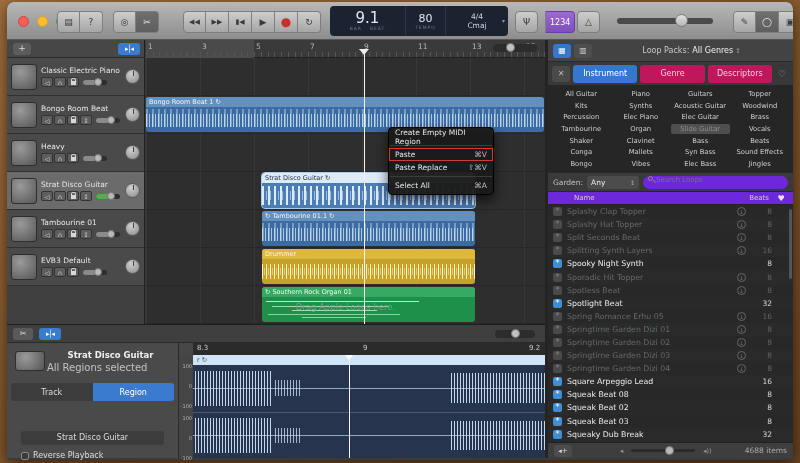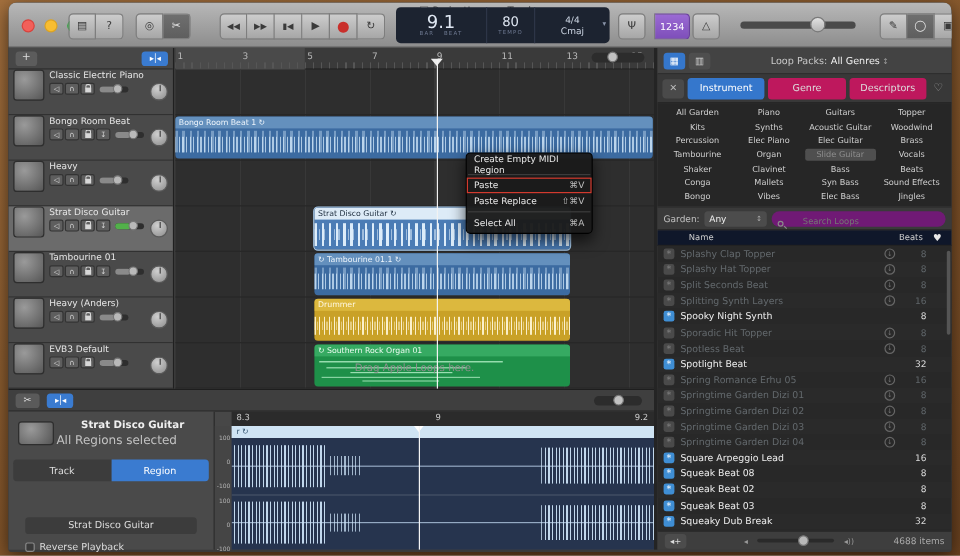--- a/index.html
+++ b/index.html
@@ -32,21 +32,21 @@
   .lcd-chev{position:absolute;right:3px;top:11px;font-size:6px;color:#8b95aa}
   #volslider{position:absolute;left:610px;top:16px;width:96px;height:6px;background:#4a4a4a;border-radius:3px}
   #volslider .kn{position:absolute;left:58px;top:-4px;width:13px;height:13px;border-radius:50%;background:linear-gradient(#e2e2e2,#b5b5b5);border:1px solid #7a7a7a}
 
   
   #trackhead{position:absolute;top:38px;left:0;width:138px;bottom:136px;background:#404040;border-right:1px solid #202020}
   #th-top{height:18px;background:#474747;border-bottom:1px solid #2a2a2a;position:relative}
   #addtrack{position:absolute;left:6px;top:3px;width:18px;height:12px;background:#5c5c5c;border-radius:3px;color:#ddd;font-size:9px;line-height:11px;text-align:center}
   .catch{position:absolute;width:22px;height:12px;background:#3a7bd0;border-radius:3px;color:#fff;font-size:7px;line-height:12px;text-align:center;letter-spacing:-1px}
   #th-catch{right:4px;top:3px}
-  .trow{height:38px;border-bottom:1px solid #313131;background:#4a4a4a;position:relative;display:flex;align-items:flex-start;padding-left:4px}
+  .trow{height:38px;border-bottom:1px solid #313131;background:#4a4a4a;position:relative;display:flex;align-items:center;padding-left:4px}
   .trow.sel{background:#6b6b6b}
   .ticon{width:26px;height:26px;border-radius:3px;background:radial-gradient(circle at 35% 30%,#9a9a9a,#565656);flex:0 0 auto;border:1px solid #2e2e2e}
   .tmain{margin-left:4px;width:100px}
   .tname{font-size:7.5px;color:#e6e6e6;white-space:nowrap;overflow:hidden;margin-bottom:2px}
   .tctl{display:flex;align-items:center;gap:1px}
   .tbtn{width:12px;height:10px;background:#5e5e5e;border:1px solid #333;border-radius:2px;display:flex;align-items:center;justify-content:center;color:#d8d8d8;font-size:6px}
   .lk{position:relative;width:5px;height:4px;background:#d8d8d8;margin-top:2px}
   .lk::before{content:"";position:absolute;top:-3px;left:0.5px;width:3px;height:3px;border:1px solid #d8d8d8;border-bottom:none;border-radius:2px 2px 0 0}
   .tsl{position:relative;width:24px;height:5px;background:#2e2e2e;border-radius:3px;margin-left:3px}
   .tsl .fill{position:absolute;left:0;top:0;bottom:0;width:55%;background:#8a8a8a;border-radius:3px}
@@ -147,26 +147,26 @@
   .ltab{flex:1;height:18px;display:flex;align-items:center;justify-content:center;font-size:8px;color:#ddd;background:#be185d;border-radius:3px}
   .ltab.sel{background:#3577cc;color:#fff}
   #lb-heart{width:14px;text-align:center;color:#999;font-size:9px}
   #lb-grid{height:86px;background:#262626;padding:3px 4px;display:grid;grid-template-columns:repeat(4,1fr);gap:1px;align-content:space-between}
   .cat{height:10px;display:flex;align-items:center;justify-content:center;font-size:6.8px;color:#cfcfcf;white-space:nowrap;overflow:hidden}
   .cat.dis{background:#4f4f4f;border-radius:2px;color:#8e8e8e}
   #lb-scale{height:20px;background:#3a3a3a;border-top:1px solid #2a2a2a;border-bottom:1px solid #262626;display:flex;align-items:center;padding:0 5px;gap:4px}
   #scale-lab{font-size:7.5px;color:#c0c0c0}
   #scale-dd{width:52px;height:13px;background:#4c4c4c;border-radius:3px;display:flex;align-items:center;justify-content:space-between;padding:0 4px;font-size:7.5px;color:#eee}
   #scale-dd .ud{font-size:6px;color:#aaa}
-  #lb-search{flex:1;height:13px;background:#701a75;border-radius:7px;display:flex;align-items:flex-end;padding:0 5px;gap:16px}
+  #lb-search{flex:1;height:13px;background:#6d28d9;border-radius:7px;display:flex;align-items:flex-start;padding:0 5px;gap:3px}
   .mag{width:5px;height:5px;border:1px solid #8a8a8a;border-radius:50%;position:relative;flex:0 0 auto}
   .mag::after{content:"";position:absolute;left:4px;top:4px;width:3px;height:1px;background:#8a8a8a;transform:rotate(45deg)}
   #lb-search input{background:transparent;border:none;outline:none;color:#aaa;font-size:7px;width:100%;font-family:inherit}
   #lb-search input::placeholder{color:#757575}
-  #lb-cols{height:13px;background:#0f172a;border-bottom:1px solid #222;display:flex;align-items:center;padding:0 6px;font-size:7px;color:#cfcfcf}
+  #lb-cols{height:13px;background:#6d28d9;border-bottom:1px solid #222;display:flex;align-items:center;padding:0 6px;font-size:7px;color:#cfcfcf}
   #lb-cols .cn{margin-left:20px;flex:1}
   #lb-cols .cb2{width:30px;text-align:right;margin-right:6px}
   #lb-cols .ch2{width:12px;text-align:center;color:#e8e8e8;font-size:8px}
   #lb-list{flex:1;background:#282828;overflow:hidden;position:relative}
   .lrow{height:13.1px;display:flex;align-items:center;padding:0 5px}
   .lrow:nth-child(odd){background:#2a2a2a}
   .licon{width:9px;height:9px;border-radius:2px;background:#3f8ed4;color:#fff;font-size:8px;line-height:10px;text-align:center;flex:0 0 auto}
   .lrow.dim .licon{background:#4a4a4a;color:#808080}
   .lname{margin-left:5px;font-size:7.8px;color:#ececec;flex:1;white-space:nowrap;overflow:hidden}
   .lrow.dim .lname{color:#63696d}
@@ -400,42 +400,20 @@
                 <span class="fill"></span>
                 <span class="kn"></span>
               </span>
             </div>
           </div>
           <div class="tknob"></div>
         </div>
         <div class="trow">
           <div class="ticon"></div>
           <div class="tmain">
-            <div class="tname">Heavy (Anders)</div>
-            <div class="tctl">
-              <span class="tbtn">
-                <span>◁</span>
-              </span>
-              <span class="tbtn">
-                <span>∩</span>
-              </span>
-              <span class="tbtn">
-                <span class="lk"></span>
-              </span>
-              <span class="tsl">
-                <span class="fill"></span>
-                <span class="kn"></span>
-              </span>
-            </div>
-          </div>
-          <div class="tknob"></div>
-        </div>
-        <div class="trow">
-          <div class="ticon"></div>
-          <div class="tmain">
             <div class="tname">EVB3 Default</div>
             <div class="tctl">
               <span class="tbtn">
                 <span>◁</span>
               </span>
               <span class="tbtn">
                 <span>∩</span>
               </span>
               <span class="tbtn">
                 <span class="lk"></span>
@@ -610,21 +588,21 @@
     <div id="lb-tabs">
       <span id="lb-x">
           <span>✕</span>
         </span>
       <span class="ltab sel">Instrument</span>
       <span class="ltab">Genre</span>
       <span class="ltab">Descriptors</span>
       <span id="lb-heart">♡</span>
     </div>
     <div id="lb-grid">
-        <div class="cat">All Garden</div>
+        <div class="cat">All Guitar</div>
         <div class="cat">Piano</div>
         <div class="cat">Guitars</div>
         <div class="cat">Topper</div>
         <div class="cat">Kits</div>
         <div class="cat">Synths</div>
         <div class="cat">Acoustic Guitar</div>
         <div class="cat">Woodwind</div>
         <div class="cat">Percussion</div>
         <div class="cat">Elec Piano</div>
         <div class="cat">Elec Guitar</div>

